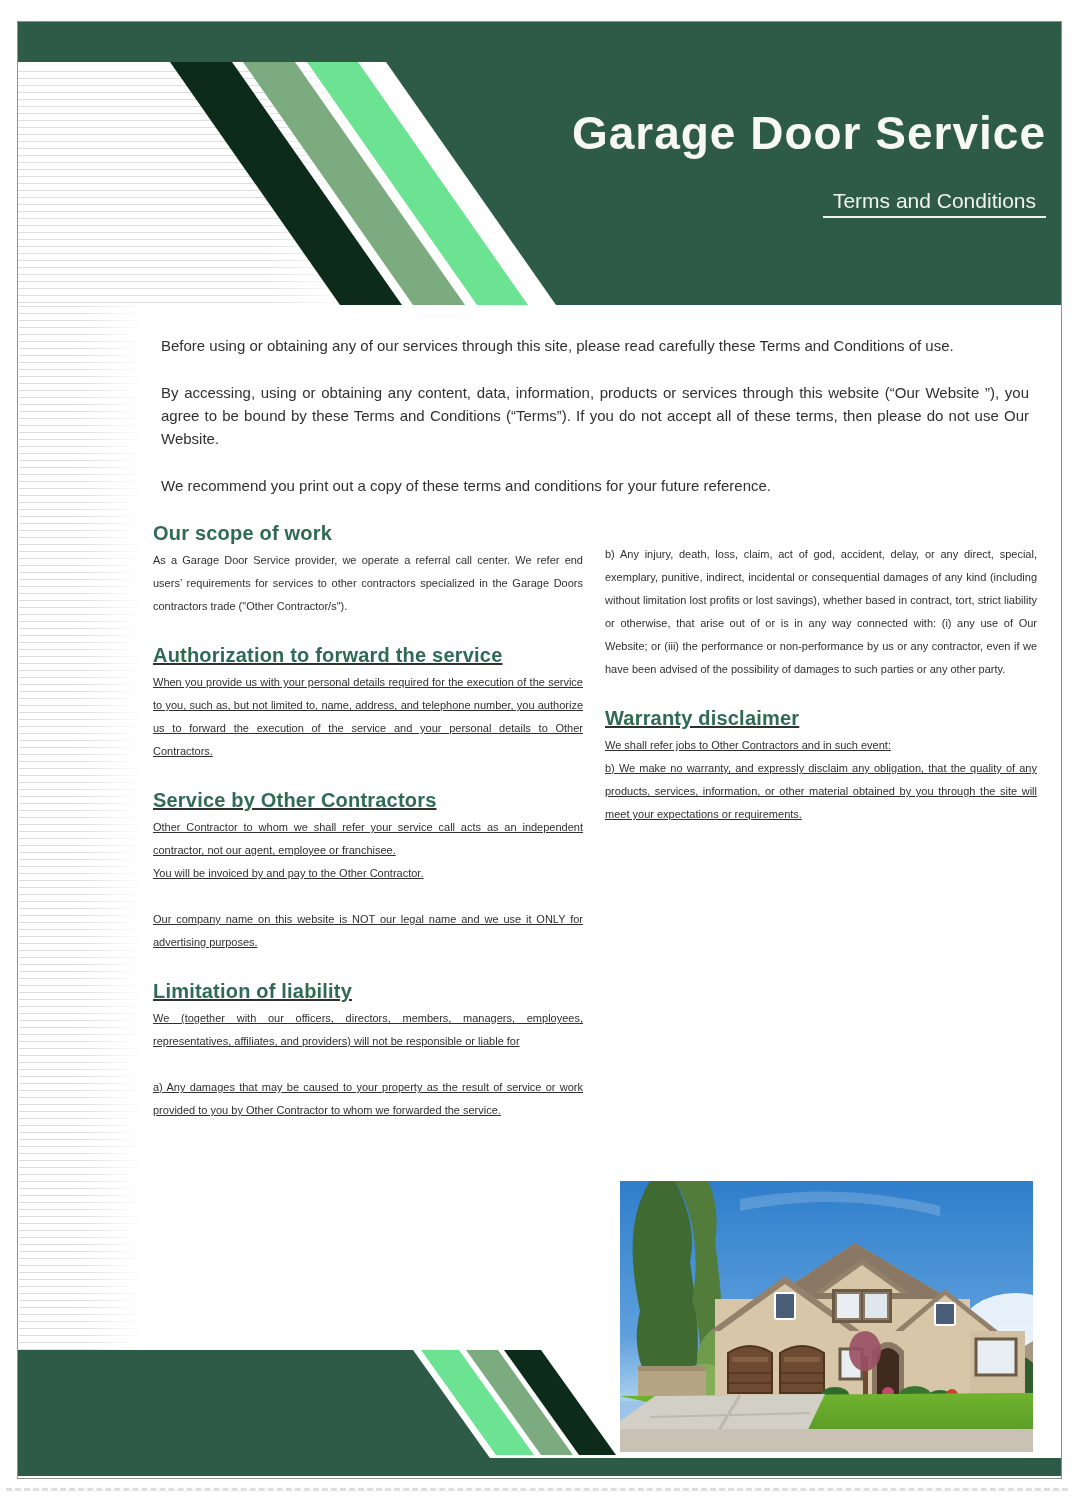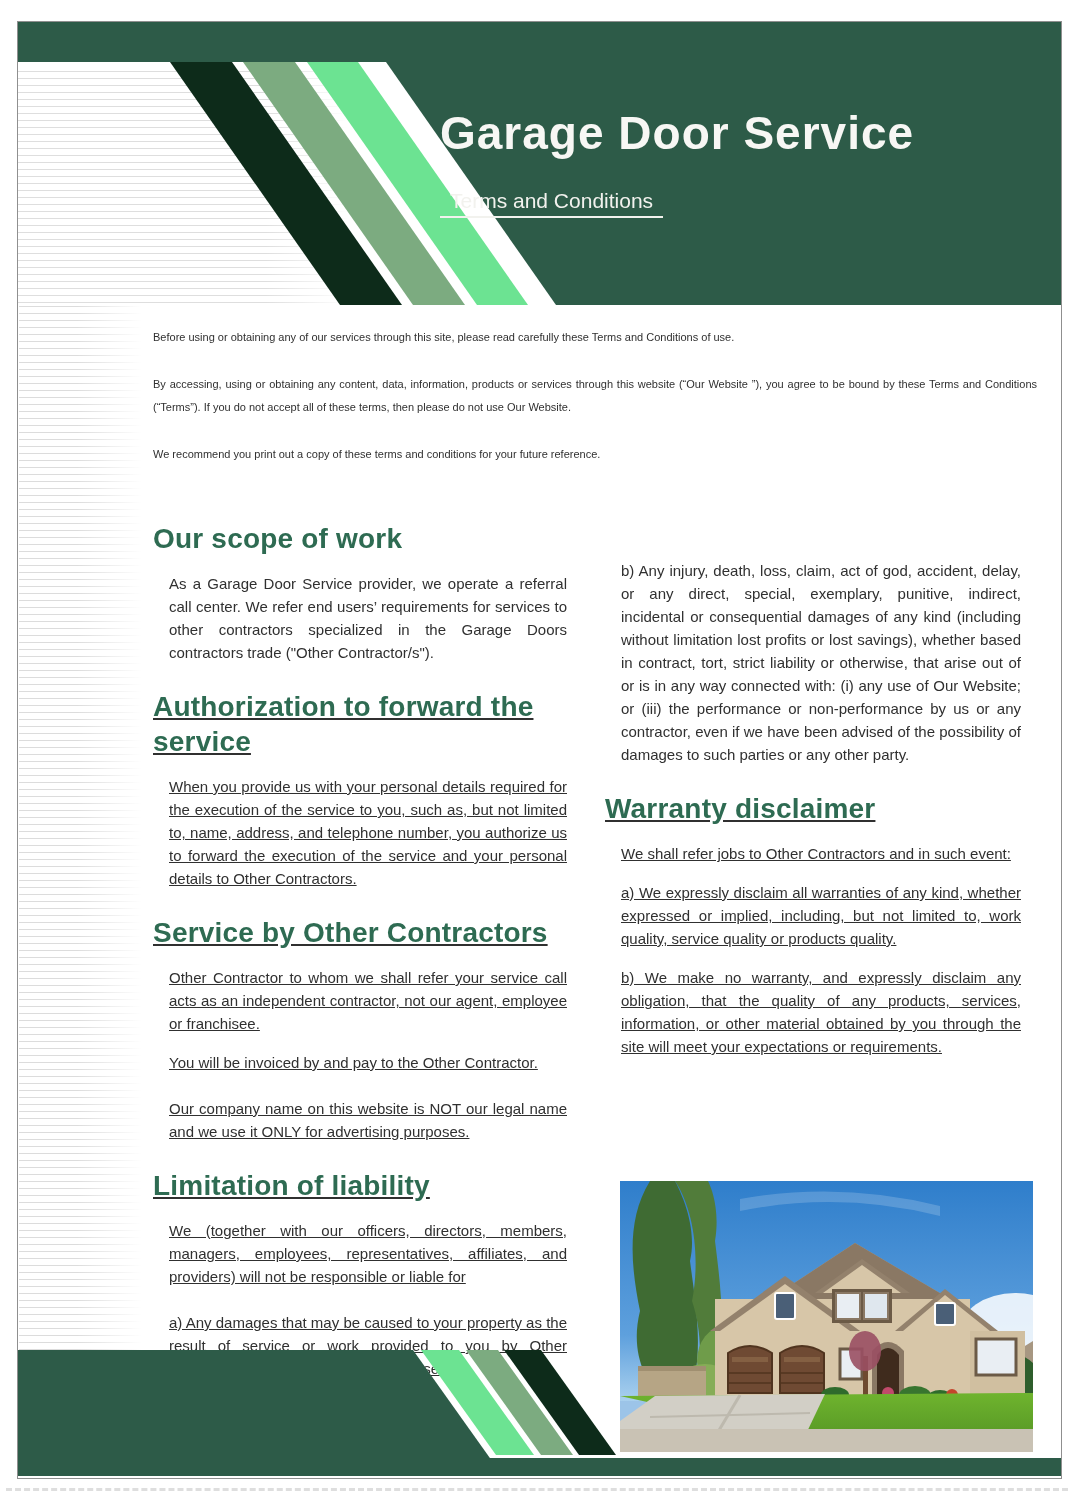--- a/index.html
+++ b/index.html
@@ -7,46 +7,46 @@
     position:relative;width:1074px;height:1500px;margin:0 auto;
     background:#ffffff;overflow:hidden;
     font-family:"Liberation Sans","DejaVu Sans",sans-serif;
     color:var(--body-text,#303030);
   }
   .frame{
     position:absolute;left:17px;top:21px;width:1043px;height:1456px;
     border:1px solid #8f8f8f;pointer-events:none;
   }
   .header-svg{position:absolute;left:18px;top:22px;width:1043px;height:283px;display:block;}
-  .title-block{position:absolute;left:440px;top:108px;width:606px;text-align:left;}
+  .title-block{position:absolute;left:440px;top:108px;width:606px;text-align:right;}
   .doc-title{
     font-size:46px;font-weight:bold;color:#f7f7f4;letter-spacing:1px;line-height:1.1;
   }
   .doc-subtitle{
     display:inline-block;margin-top:12px;font-size:21px;color:#f2f2ee;
     border-bottom:2px solid #f2f2ee;padding:0 10px 3px 10px;
   }
   .left-texture{
     position:absolute;left:19px;top:306px;width:128px;height:1044px;
     background-image:
       linear-gradient(to right, rgba(255,255,255,0) 0%, rgba(255,255,255,0) 45%, #ffffff 96%),
       repeating-linear-gradient(to bottom, #dcdcdc 0 1px, #ffffff 1px 7px);
   }
   .intro{position:absolute;left:153px;top:326px;width:884px;}
-  .intro p{margin:0;text-align:justify;font-size:11px;line-height:23px;}
+  .intro p{margin:8px;text-align:justify;font-size:15px;line-height:23px;}
   .intro p + p{margin-top:24px;}
   .col{position:absolute;}
   .col-left{left:153px;top:521px;width:430px;}
   .col-right{left:605px;top:521px;width:432px;}
   .section + .section{margin-top:25px;text-decoration:underline;}
   .section h2{
-    margin:0 0 3px 0;font-size:28px;font-weight:bold;
+    margin:0 0 3px 0;font-size:20px;font-weight:bold;
     color:var(--heading-green,#2e6b52);letter-spacing:.2px;line-height:1.25;
   }
-  .section p{margin:16px;text-align:justify;font-size:15px;line-height:23px;}
+  .section p{margin:0;text-align:justify;font-size:11px;line-height:23px;}
   .section p.gap{margin-top:23px;}
   .col-right .lead-pad{padding-top:22px;}
   .photo{
     position:absolute;left:620px;top:1181px;width:413px;height:271px;
     overflow:hidden;background:#9cc4e8;
   }
   .photo svg{display:block;width:100%;height:100%;}
   .footer-svg{position:absolute;left:18px;top:1350px;width:1043px;height:126px;display:block;}
   .scan-dashes{
     position:absolute;left:6px;top:1488px;width:1062px;height:0;
@@ -119,21 +119,20 @@
     </div>
   </div>
 
   <div class="col col-right">
     <div class="section">
       <p class="lead-pad">b) Any injury, death, loss, claim, act of god, accident, delay, or any direct, special, exemplary, punitive, indirect, incidental or consequential damages of any kind (including without limitation lost profits or lost savings), whether based in contract, tort, strict liability or otherwise, that arise out of or is in any way connected with: (i) any use of Our Website; or (iii) the performance or non-performance by us or any contractor, even if we have been advised of the possibility of damages to such parties or any other party.</p>
     </div>
     <div class="section">
       <h2>Warranty disclaimer</h2>
       <p>We shall refer jobs to Other Contractors and in such event:</p>
-      <p>a) We expressly disclaim all warranties of any kind, whether expressed or implied, including, but not limited to, work quality, service quality or products quality.</p>
       <p>b) We make no warranty, and expressly disclaim any obligation, that the quality of any products, services, information, or other material obtained by you through the site will meet your expectations or requirements.</p>
     </div>
   </div>
 
   <div class="photo">
     <svg viewBox="0 0 413 271" preserveAspectRatio="none" aria-hidden="true">
       <defs>
         <linearGradient id="sky" x1="0" y1="0" x2="0" y2="1">
           <stop offset="0" stop-color="#2f7ecb"></stop>
           <stop offset="0.7" stop-color="#5ea0dd"></stop>

